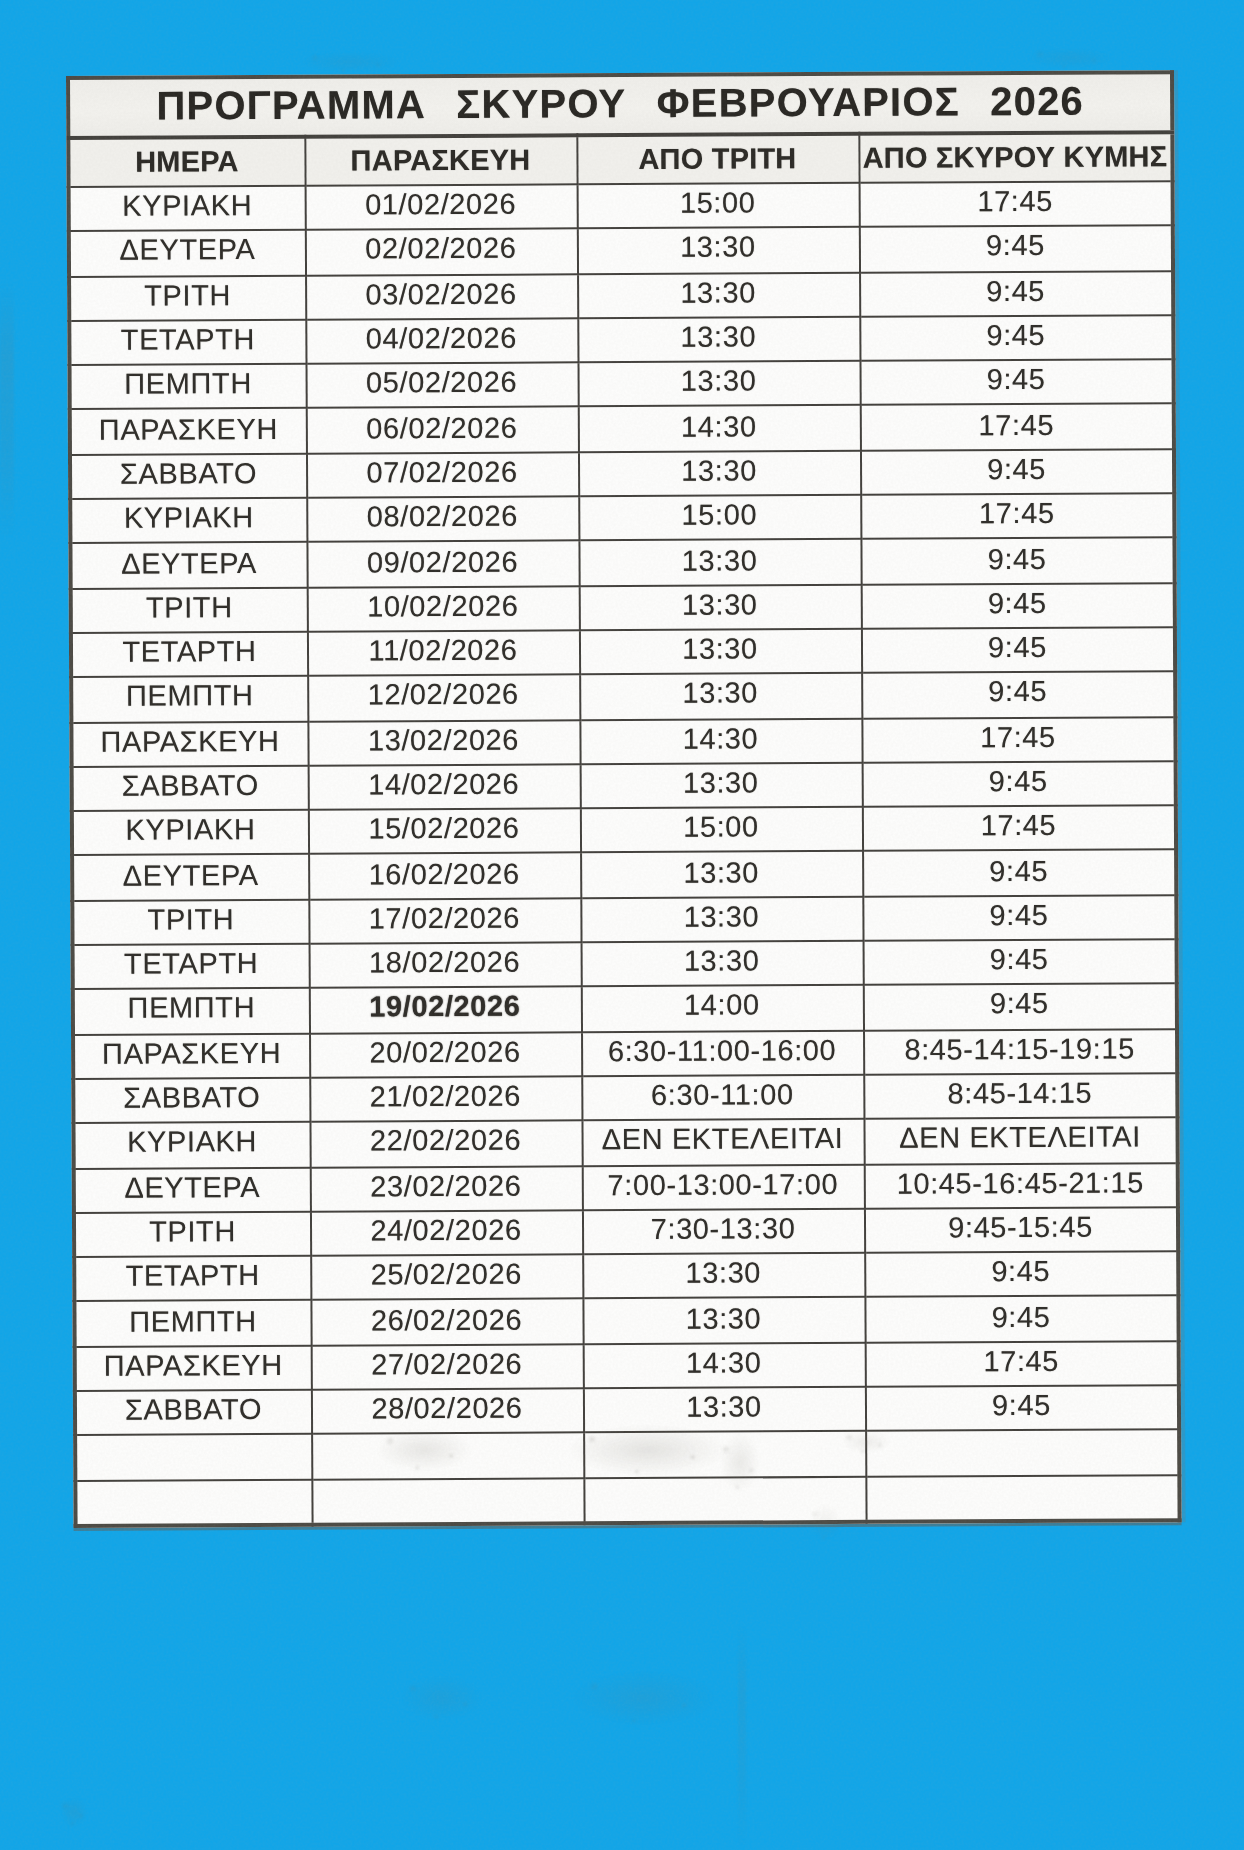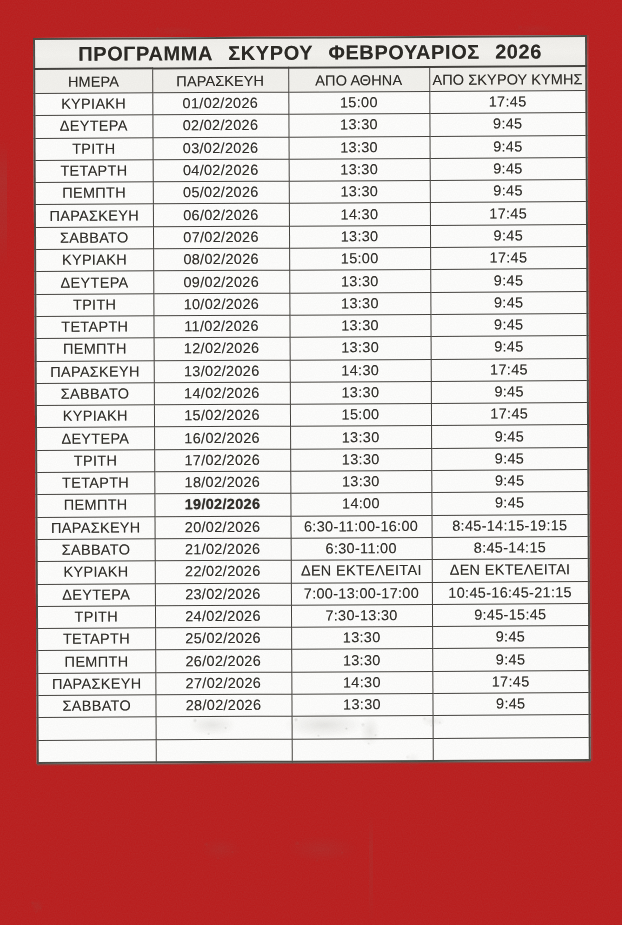--- a/index.html
+++ b/index.html
@@ -2,21 +2,21 @@
 <html><head>
 <meta charset="utf-8">
 <style>
   html,body{margin:0;padding:0;}
   body{
     width:622px;height:925px;overflow:hidden;position:relative;
     background:#ffffff;
     font-family:"Liberation Sans", sans-serif;
   }
   .page{
-    position:absolute;inset:0;background:#b91c1c;overflow:hidden;
+    position:absolute;inset:0;background:#0ea5e9;overflow:hidden;
   }
   
   .noise{
     position:absolute;inset:0;width:622px;height:925px;
     opacity:.16;pointer-events:none;z-index:5;
   }
   
   .smudge{
     position:absolute;pointer-events:none;z-index:4;
     background:
@@ -44,21 +44,21 @@
     text-shadow:0 0 .5px rgba(70,68,62,.55);
     overflow:hidden;white-space:nowrap;
   }
   tr.title-row th{
     height:26px;font-size:20px;font-weight:bold;
     letter-spacing:.6px;word-spacing:9px;
     background:linear-gradient(180deg,#f0efeb 0%,#f4f3ef 55%,#efeeea 100%);
     border-bottom-width:2px;color:#262420;
   }
   tr.header-row th{
-    height:21px;font-size:14.5px;font-weight:normal;letter-spacing:.1px;
+    height:21px;font-size:14.5px;font-weight:bold;letter-spacing:.1px;
     background:#f2f1ed;color:#292723;
   }
   tbody td{
     height:19.3px;font-size:14.5px;line-height:19px;letter-spacing:.3px;
   }
   tbody td.bold{font-weight:bold;text-shadow:0 0 .8px rgba(50,48,44,.9);}
   
   .streak-v{
     position:absolute;pointer-events:none;z-index:4;
     background:linear-gradient(180deg, rgba(120,118,110,0), rgba(120,118,110,.18) 30%, rgba(120,118,110,.12) 70%, rgba(120,118,110,0));
@@ -77,21 +77,21 @@
         <col class="c3">
         <col class="c4">
     </colgroup>
     <thead>
       <tr class="title-row">
         <th colspan="4">ΠΡΟΓΡΑΜΜΑ ΣΚΥΡΟΥ ΦΕΒΡΟΥΑΡΙΟΣ 2026</th>
       </tr>
       <tr class="header-row">
         <th>ΗΜΕΡΑ</th>
         <th>ΠΑΡΑΣΚΕΥΗ</th>
-        <th>ΑΠΟ ΑΘΗΝΑ</th>
+        <th>ΑΠΟ ΤΡΙΤΗ</th>
         <th>ΑΠΟ ΣΚΥΡΟΥ ΚΥΜΗΣ</th>
       </tr>
     </thead>
     <tbody>
         <tr>
           <td>ΚΥΡΙΑΚΗ</td>
           <td>01/02/2026</td>
           <td>15:00</td>
           <td>17:45</td>
         </tr>

